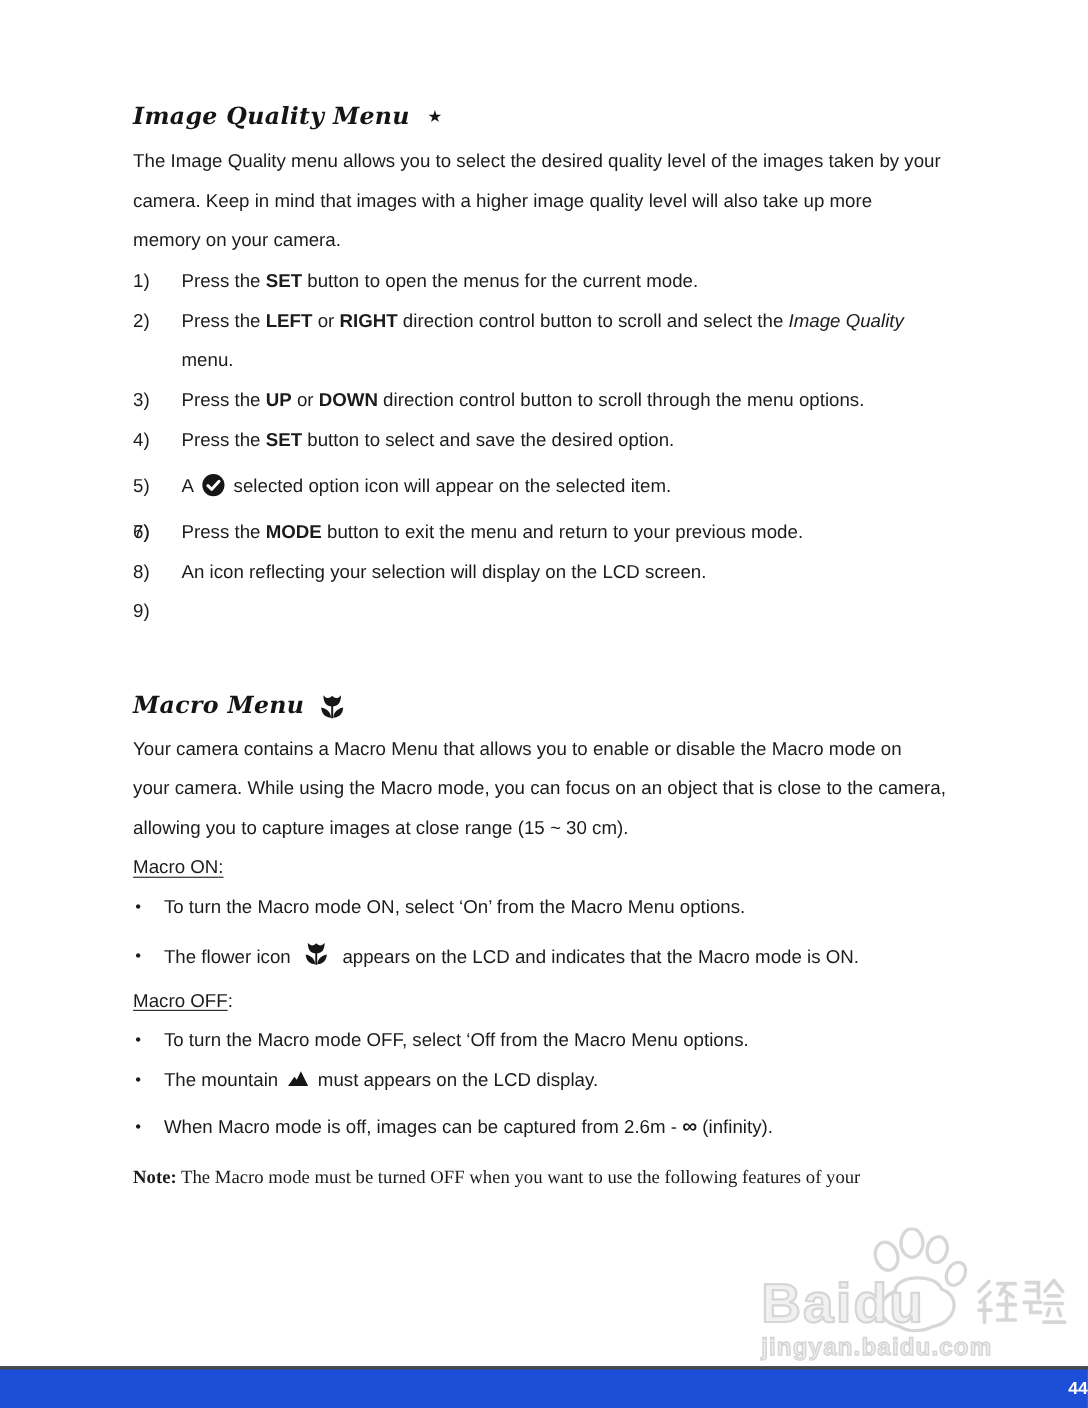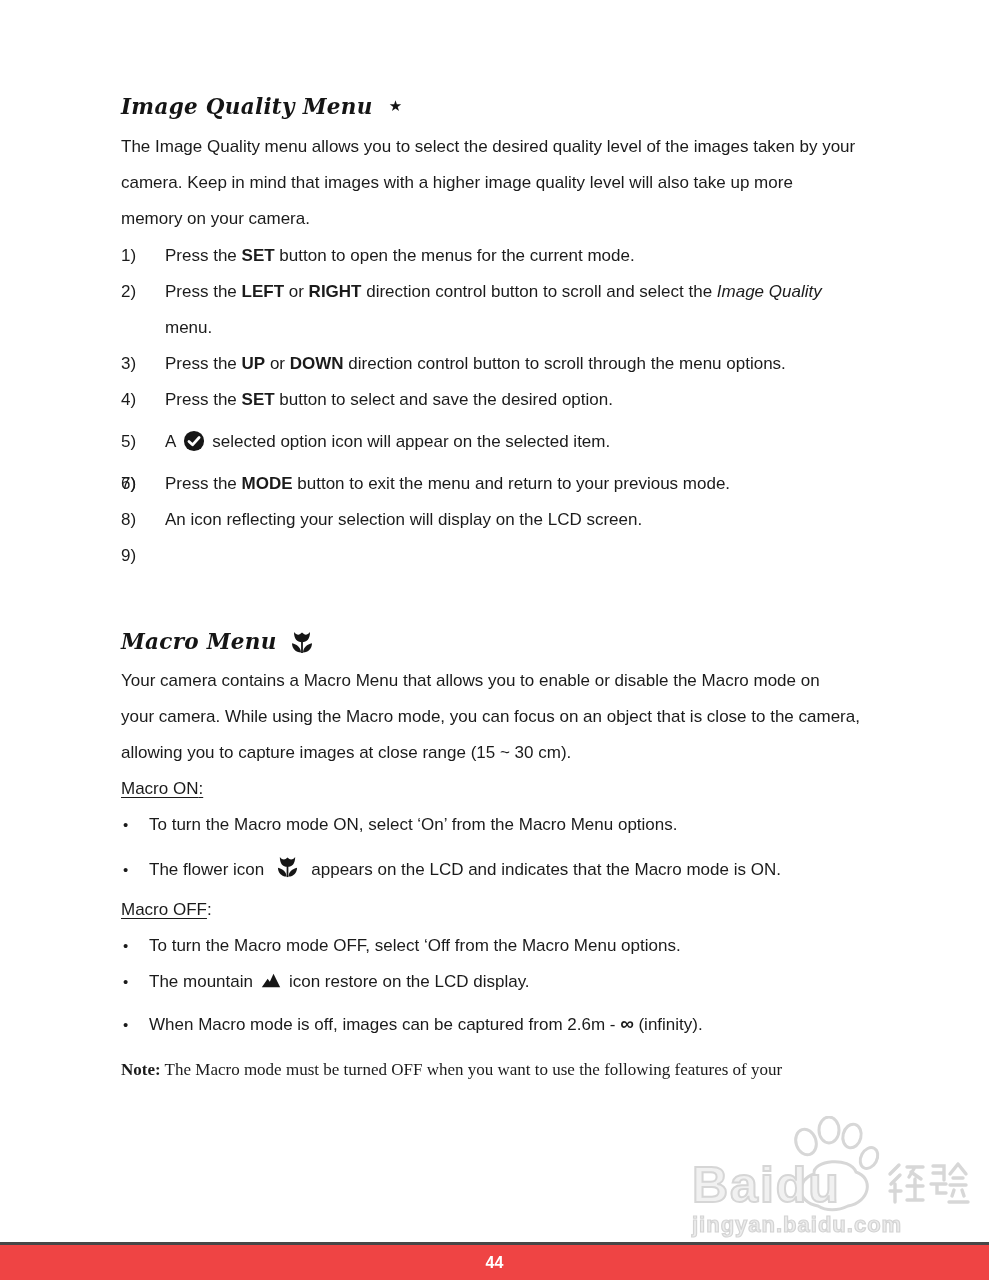--- a/index.html
+++ b/index.html
@@ -41,22 +41,22 @@
   .inf{font-weight:bold;font-size:19px;line-height:0;}
   
   .icon{display:inline-block;vertical-align:middle;line-height:0;}
   .icon svg{display:block;}
   .check-circle{margin:0 7px;position:relative;top:-2px;}
   .flower-inline{margin:0 12px;position:relative;top:-3px;}
   .mountain-inline{margin:0 8px;position:relative;top:-2px;}
   
   .footer{
     position:absolute;left:0;right:0;bottom:0;height:35px;z-index:2;
-    background:#ef4444;border-top:3px solid #474747;
-    color:#ffffff;font-weight:bold;font-size:16px;line-height:35px;text-align:center;
+    background:#1d4ed8;border-top:3px solid #474747;
+    color:#ffffff;font-weight:bold;font-size:16px;line-height:35px;text-align:right;
   }
   
   .watermark{position:absolute;left:690px;top:1116px;width:290px;height:130px;z-index:0;}
   .wm-paw{position:absolute;left:92px;top:0;}
   .wm-brand-row{position:absolute;left:2px;top:40px;white-space:nowrap;}
   .wm-brand{
     font-family:"Liberation Sans",sans-serif;font-weight:bold;font-size:50px;
     letter-spacing:2px;color:#f1f1f1;text-align:center;-webkit-text-stroke:2px #d6d6d6;
   }
   .wm-cn{position:absolute;left:196px;top:44px;}
@@ -183,21 +183,21 @@
     <div class="bullet-row">
       <span class="bullet-glyph">•</span>
       <span><span>To turn the Macro mode OFF, select ‘Off from the Macro Menu options.</span></span>
     </div>
     <div class="bullet-row">
       <span class="bullet-glyph">•</span>
       <span><span>The mountain</span><span class="icon mountain-inline">
     <svg width="20" height="15" viewBox="0 0 24 18" fill="#161616">
       <path d="M1 17 L8 7 L10.6 10.4 L15 1 L23 17 Z"></path>
     </svg>
-  </span><span>icon restore on the LCD display.</span></span>
+  </span><span>must appears on the LCD display.</span></span>
     </div>
     <div class="bullet-row bullet-pad-top2">
       <span class="bullet-glyph">•</span>
       <span><span>When Macro mode is off, images can be captured from 2.6m - </span><span class="b inf">∞</span><span> (infinity).</span></span>
     </div>
 
     <p class="intro note"><span class="b">Note:</span><span> The Macro mode must be turned OFF when you want to use the following features of your</span></p>
 
   </div>
 

